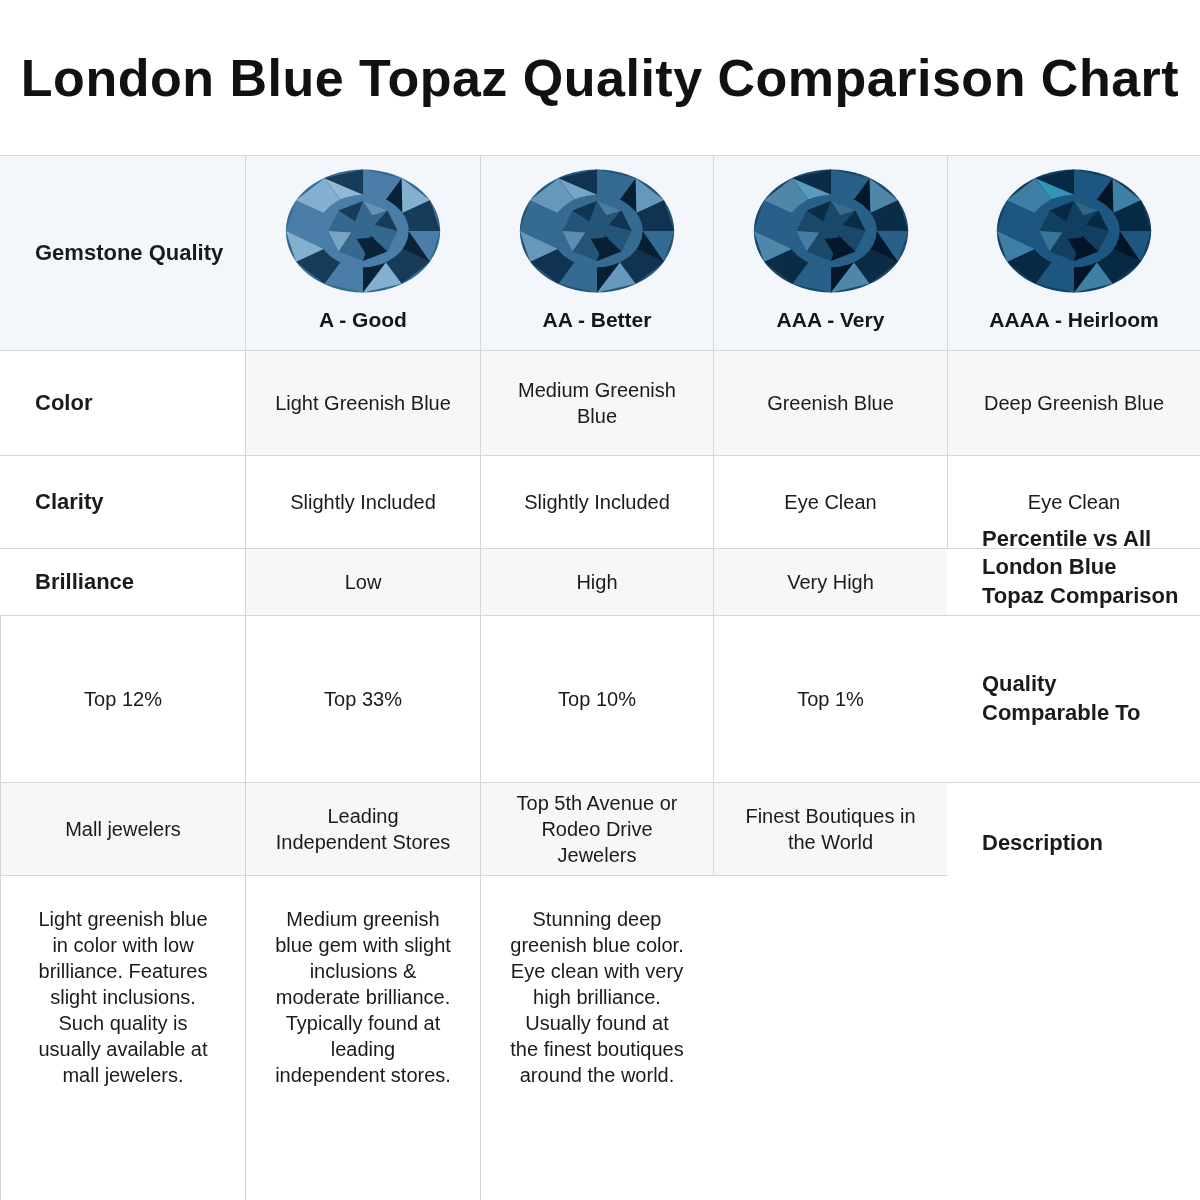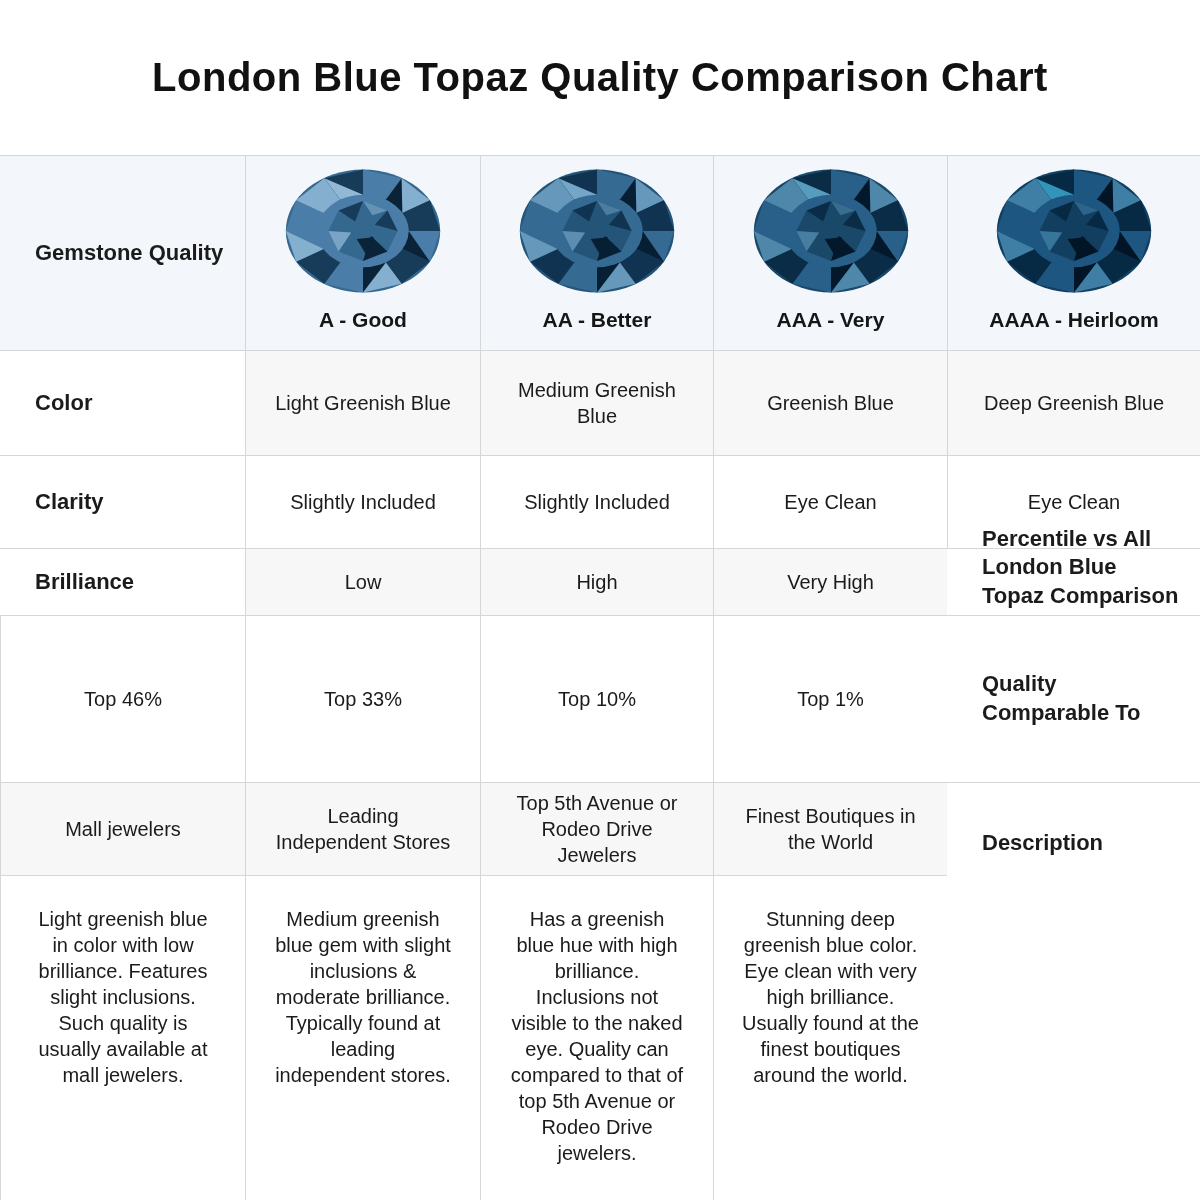--- a/index.html
+++ b/index.html
@@ -7,21 +7,21 @@
     --stripe-bg:#f7f7f7;
     --cell-bg:#ffffff;
     --border:#d6d6d6;
     --text:#1b1b1b;
   }
   *{box-sizing:border-box;margin:0;padding:0;}
   html,body{width:1200px;height:1200px;overflow:hidden;background:#fff;
     font-family:"Liberation Sans","DejaVu Sans",sans-serif;color:var(--text);}
   .page{width:1200px;height:1200px;display:flex;flex-direction:column;}
   .title{height:155px;display:flex;align-items:center;justify-content:center;
-    font-size:40px;font-weight:700;letter-spacing:.5px;color:#111;text-align:center;}
+    font-size:52px;font-weight:700;letter-spacing:.5px;color:#111;text-align:center;}
   .grid{flex:1;display:grid;
     grid-template-columns:245px 235px 233px 234px 1fr;
     grid-template-rows:195px 105px 93px 67px 167px 93px 1fr;
     border-top:1px solid var(--border);}
   .cell{border-bottom:1px solid var(--border);background:var(--cell-bg);
     display:flex;align-items:center;justify-content:center;
     font-size:20px;line-height:1.3;text-align:center;padding:8px 28px;}
   .cell.bl{border-left:1px solid var(--border);}
   .cell.stripe{background:var(--stripe-bg);}
   .cell.header-bg{background:var(--header-row-bg);}
@@ -110,31 +110,30 @@
     <div class="cell bl">Slightly Included</div>
     <div class="cell bl">Eye Clean</div>
     <div class="cell bl">Eye Clean</div>
 
     <div class="cell label-cell">Brilliance</div>
     <div class="cell stripe bl">Low</div>
     <div class="cell stripe bl">High</div>
     <div class="cell stripe bl">Very High</div>
 
     <div class="cell label-cell">Percentile vs All London Blue Topaz Comparison Worldwide</div>
-    <div class="cell bl">Top 46%</div>
+    <div class="cell bl">Top 12%</div>
     <div class="cell bl">Top 33%</div>
     <div class="cell bl">Top 10%</div>
     <div class="cell bl">Top 1%</div>
 
     <div class="cell label-cell">Quality Comparable To</div>
     <div class="cell stripe bl">Mall jewelers</div>
     <div class="cell stripe bl">Leading Independent Stores</div>
     <div class="cell stripe bl">Top 5th Avenue or Rodeo Drive Jewelers</div>
     <div class="cell stripe bl">Finest Boutiques in the World</div>
 
     <div class="cell label-cell label-top last-row">Description</div>
     <div class="cell bl top-align last-row">Light greenish blue in color with low brilliance. Features slight inclusions. Such quality is usually available at mall jewelers.</div>
     <div class="cell bl top-align last-row">Medium greenish blue gem with slight inclusions &amp; moderate brilliance. Typically found at leading independent stores.</div>
-    <div class="cell bl top-align last-row">Has a greenish blue hue with high brilliance. Inclusions not visible to the naked eye. Quality can compared to that of top 5th Avenue or Rodeo Drive jewelers.</div>
     <div class="cell bl top-align last-row">Stunning deep greenish blue color. Eye clean with very high brilliance. Usually found at the finest boutiques around the world.</div>
 
   </div>
 </div>
 
 </body></html>

